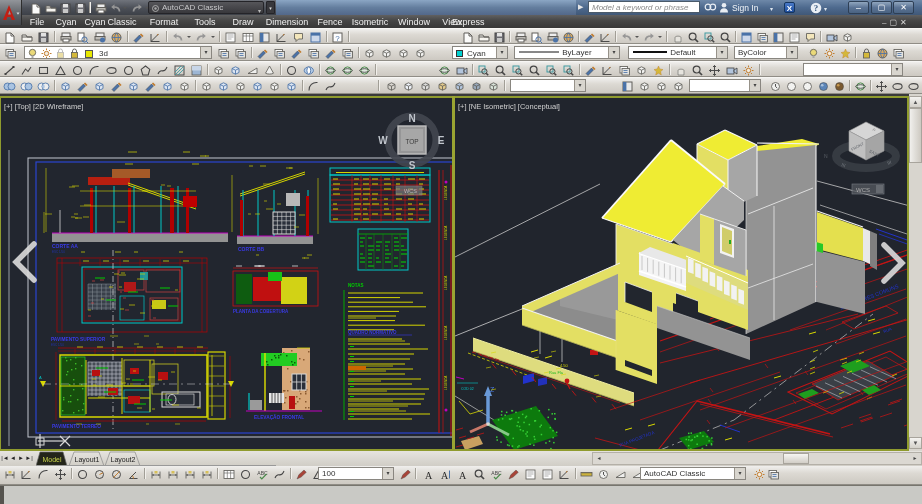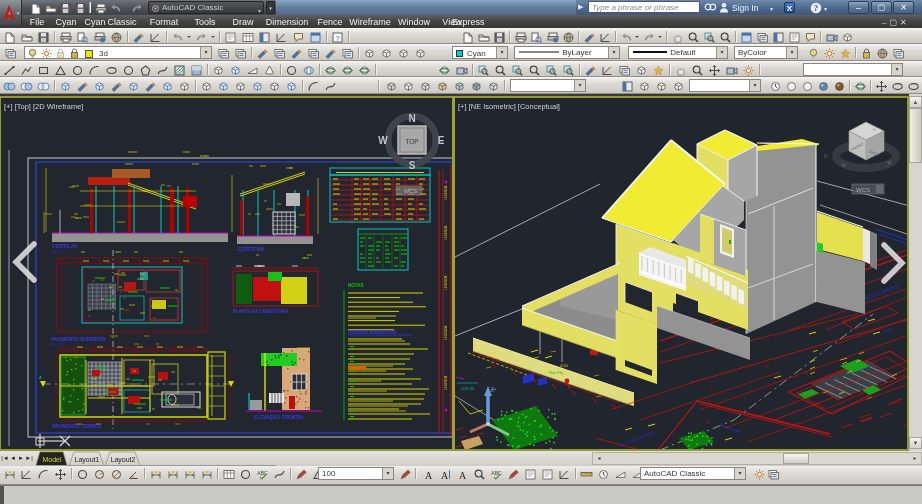--- a/index.html
+++ b/index.html
@@ -69,21 +69,21 @@
           </svg>
         </div>
         <div class="abs" style="left:145px;top:7px;width:0;height:0;border:2.5px solid transparent;border-top-color:#555"></div>
       </div>
       <div class="abs" style="left:148px;top:1px;width:116px;height:13px;background:linear-gradient(#56565a,#38383c);border:1px solid #242428;border-radius:2px;font-size:8px;color:#c8c8ca;line-height:12px;padding-left:13px;white-space:nowrap;overflow:hidden"><svg width="9" height="9" style="position:absolute;left:2px;top:2px">
           <circle cx="4.5" cy="4.5" r="3" fill="none" stroke="#aaa"></circle>
           <circle cx="4.5" cy="4.5" r="1.2" fill="#aaa"></circle>
         </svg>AutoCAD Classic<div class="abs" style="right:2px;top:3px;font-size:6px;color:#bbb">▾</div></div>
       <div class="abs" style="left:266px;top:1px;width:9px;height:13px;background:#38383c;border:1px solid #242428;border-radius:1px;color:#ddd;font-size:5px;text-align:center;line-height:12px">▾</div>
       <div class="abs" style="left:578px;top:3px;width:6px;height:10px;color:#e6e6e6;font-size:7px">▶</div>
-      <div class="abs" style="left:588px;top:1px;width:112px;height:12px;background:#fff;border:1px solid #4a5a6a;font-size:8px;font-style:italic;color:#8a8a8a;line-height:11px;padding-left:3px">Type a phrase or phrase</div>
+      <div class="abs" style="left:588px;top:1px;width:112px;height:12px;background:#fff;border:1px solid #4a5a6a;font-size:8px;font-style:italic;color:#8a8a8a;line-height:11px;padding-left:3px">Model a keyword or phrase</div>
       <svg class="abs" style="left:704px;top:2px" width="13" height="11">
         <circle cx="4" cy="5" r="2.8" fill="none" stroke="#e9eef4" stroke-width="1.2"></circle>
         <circle cx="8.8" cy="5" r="2.8" fill="none" stroke="#e9eef4" stroke-width="1.2"></circle>
       </svg>
       <svg class="abs" style="left:719px;top:2px" width="11" height="11">
         <circle cx="5" cy="3.2" r="2.3" fill="#e9eef4"></circle>
         <path d="M1 10.5c0-2.8 1.8-4.2 4-4.2s4 1.4 4 4.2z" fill="#e9eef4"></path>
       </svg>
       <div class="abs" style="left:732px;top:3px;font-size:8.5px;color:#f2f5f8">Sign In</div>
       <div class="abs" style="left:770px;top:5px;font-size:6px;color:#dde4ec">▾</div>
@@ -100,21 +100,21 @@
     <div class="abs" style="left:0;top:15px;width:922px;height:13px;background:linear-gradient(#606060,#454545 45%,#373737)">
       <div class="abs" style="left:-3px;top:2px;width:80px;text-align:center;font-size:9px;color:#f0f0f0">File</div>
       <div class="abs" style="left:26px;top:2px;width:80px;text-align:center;font-size:9px;color:#f0f0f0">Cyan</div>
       <div class="abs" style="left:55px;top:2px;width:80px;text-align:center;font-size:9px;color:#f0f0f0">Cyan</div>
       <div class="abs" style="left:82px;top:2px;width:80px;text-align:center;font-size:9px;color:#f0f0f0">Classic</div>
       <div class="abs" style="left:124px;top:2px;width:80px;text-align:center;font-size:9px;color:#f0f0f0">Format</div>
       <div class="abs" style="left:165px;top:2px;width:80px;text-align:center;font-size:9px;color:#f0f0f0">Tools</div>
       <div class="abs" style="left:203px;top:2px;width:80px;text-align:center;font-size:9px;color:#f0f0f0">Draw</div>
       <div class="abs" style="left:247px;top:2px;width:80px;text-align:center;font-size:9px;color:#f0f0f0">Dimension</div>
       <div class="abs" style="left:290px;top:2px;width:80px;text-align:center;font-size:9px;color:#f0f0f0">Fence</div>
-      <div class="abs" style="left:330px;top:2px;width:80px;text-align:center;font-size:9px;color:#f0f0f0">Wireframe</div>
+      <div class="abs" style="left:330px;top:2px;width:80px;text-align:center;font-size:9px;color:#f0f0f0">Isometric</div>
       <div class="abs" style="left:374px;top:2px;width:80px;text-align:center;font-size:9px;color:#f0f0f0">Window</div>
       <div class="abs" style="left:412px;top:2px;width:80px;text-align:center;font-size:9px;color:#f0f0f0">View</div>
       <div class="abs" style="left:452px;top:2px;width:80px;text-align:left;font-size:9px;color:#f0f0f0">Express</div>
       <div class="abs" style="left:882px;top:3px;width:40px;color:#d8d8d8;font-size:8px;letter-spacing:3px">–▢✕</div>
     </div>
     <div class="abs" style="left:0;top:28px;width:922px;height:16px;background:linear-gradient(#f0efed,#dcd9d3 40%,#cdc9c2);border-top:1px solid #f7f6f4;border-bottom:1px solid #908d86">
       <div class="ico" style="left:2px">
         <svg width="11" height="12" viewBox="0 0 11 12">
           <path d="M2 1h5l3 3v7H2z" fill="#fbfbfa" stroke="#605e5a"></path>
           <path d="M7 1v3h3" fill="none" stroke="#605e5a"></path>

